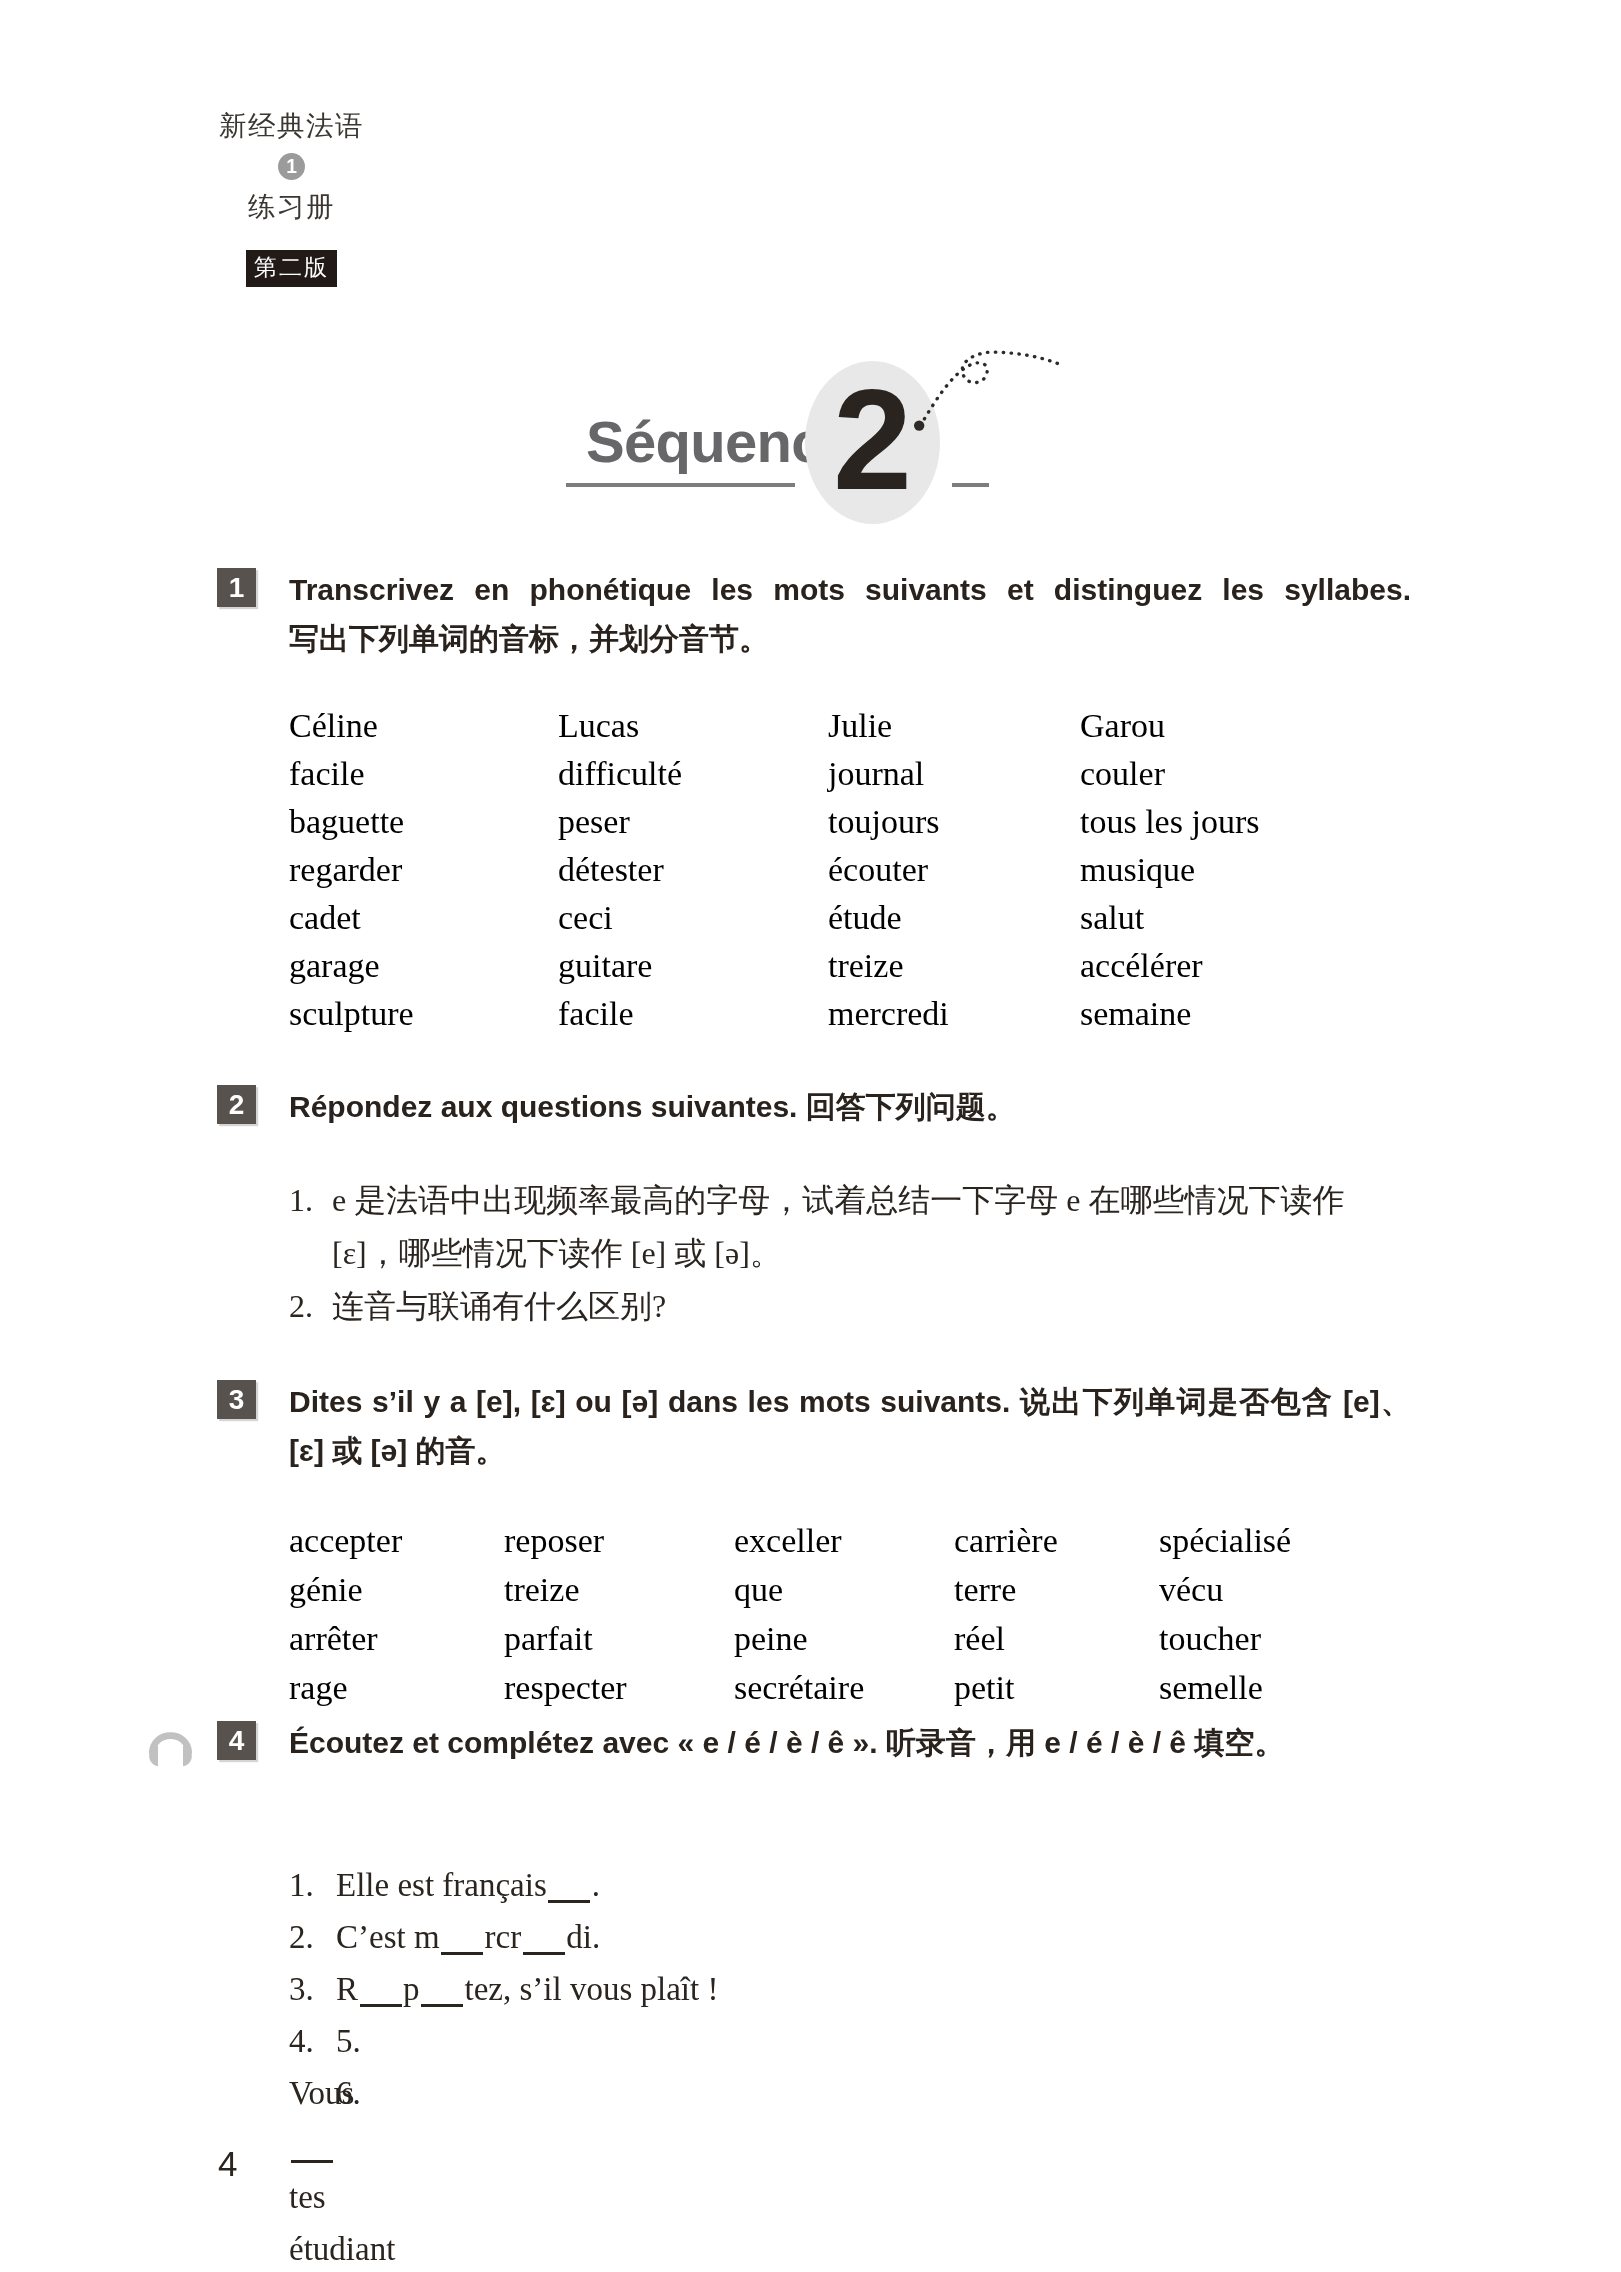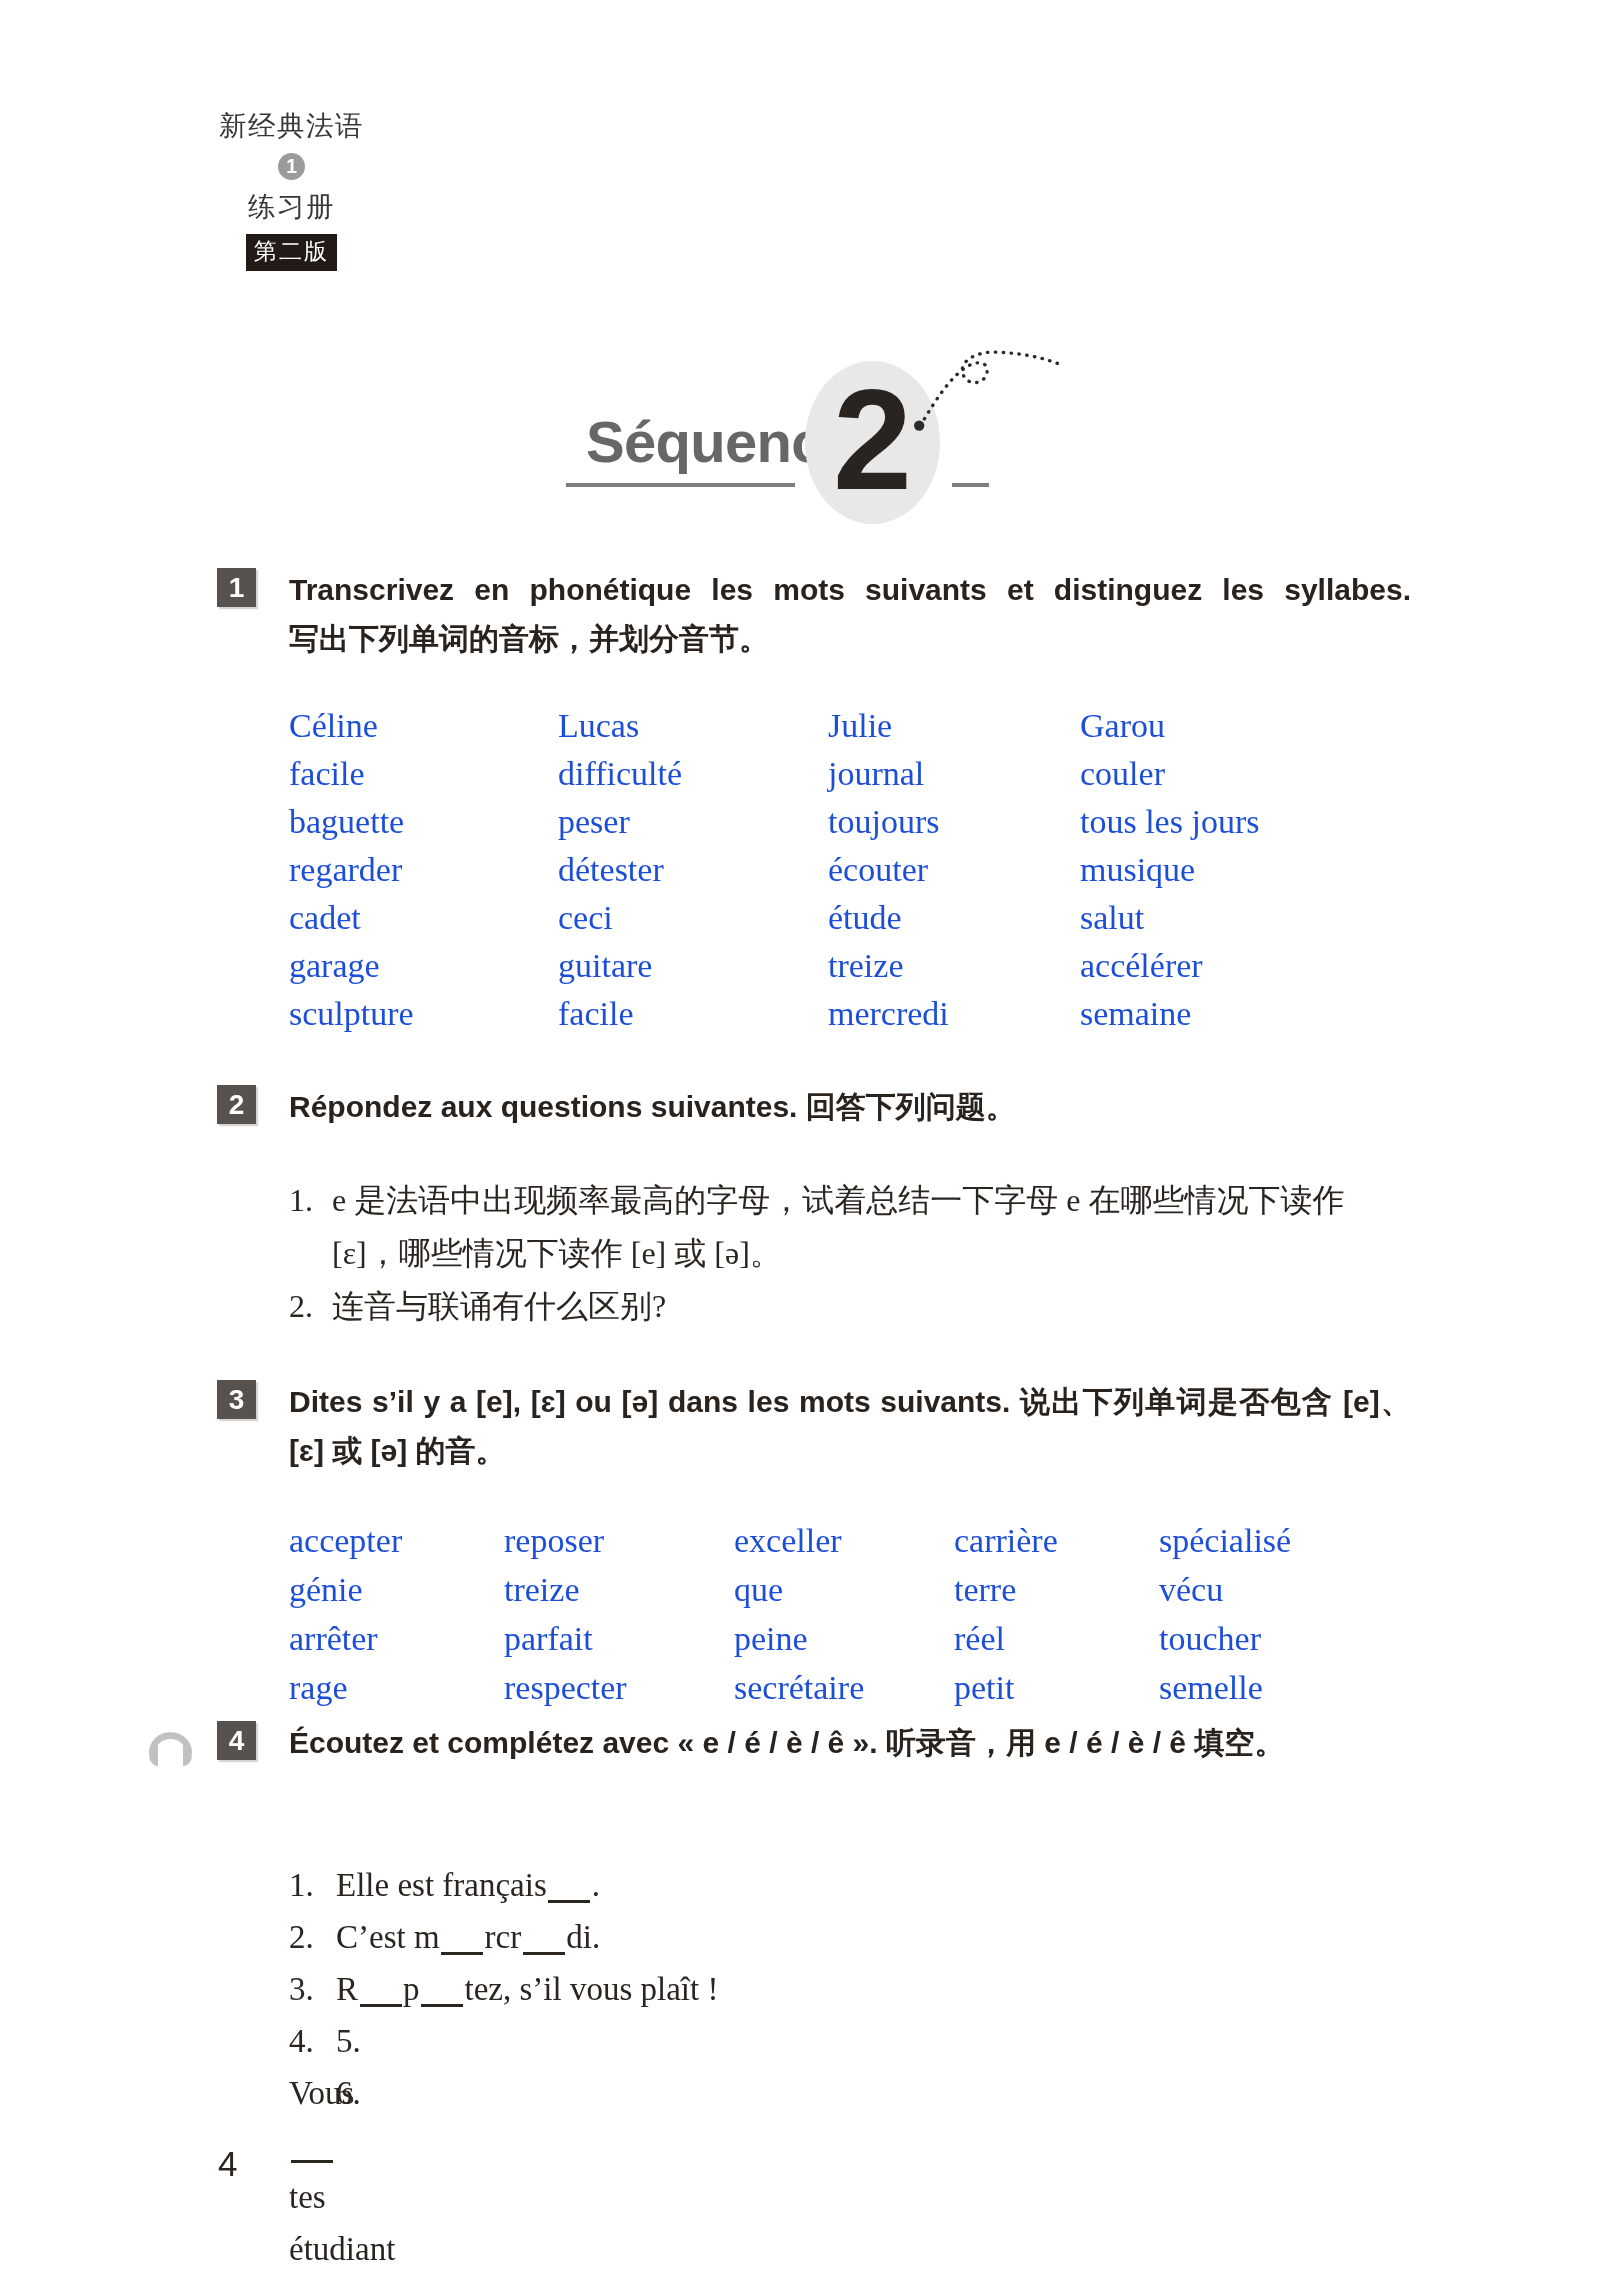--- a/index.html
+++ b/index.html
@@ -5,21 +5,21 @@
   html,body{margin:0;padding:0;background:#ffffff;}
   .page{position:relative;width:1622px;height:2273px;background:#ffffff;
         font-family:"Liberation Sans",sans-serif;color:#2b2520;overflow:hidden;}
 
   
   .hdr{position:absolute;left:219px;top:108px;display:flex;align-items:center;gap:9px;flex-direction:column;}
   .hdr-series,.hdr-book{font-size:27.5px;font-weight:500;color:#3a3632;letter-spacing:1.5px;}
   .hdr-circle{width:27px;height:27px;border-radius:50%;background:#9b9b9b;color:#fff;
               display:flex;align-items:center;justify-content:center;font-size:19.3px;font-weight:bold;}
   .hdr-edition{background:#221a16;color:#fff;font-size:23px;font-weight:500;
-               padding:2.2px 7.4px 3.7px;letter-spacing:2.2px;}
+               padding:2.2px 7.4px 3.7px;letter-spacing:2.2px;margin-top:16px;}
 
   
   .seq-label{position:absolute;left:586px;top:408px;font-size:58px;font-weight:bold;color:#67676a;letter-spacing:-0.7px;}
   .seq-line-left{position:absolute;left:566px;top:483px;width:229px;height:3.7px;background:#7d7d7d;}
   .seq-line-right{position:absolute;left:952px;top:483px;width:37px;height:3.7px;background:#7d7d7d;}
   .seq-circle{position:absolute;left:805px;top:361px;width:135px;height:163px;border-radius:50%;
               background:#e9e8e8;display:flex;align-items:center;justify-content:center;}
   .seq-num{font-size:142px;font-weight:800;color:#29241f;line-height:1;margin-top:-4.5px;}
   .seq-swirl{position:absolute;left:911px;top:349px;}
 
@@ -27,21 +27,21 @@
   .badge{position:absolute;left:217px;width:39px;height:39px;background:#57524e;color:#ffffff;
          font-size:28px;font-weight:bold;display:flex;align-items:center;justify-content:center;
          box-shadow:2.2px 2.2px 0 #d6d5d4;}
   .ex-title{position:absolute;left:289px;width:1122px;font-size:30px;font-weight:bold;
             color:#29221d;line-height:49px;}
   .justify-one{text-align:justify;text-align-last:justify;}
   .justify-wrap{text-align:justify;}
 
   
   .word-grid{position:absolute;left:289px;display:grid;
-             font-family:"Liberation Serif",serif;font-size:34px;color:#1d4ed8;}
+             font-family:"Liberation Serif",serif;font-size:34px;color:#000000;}
   .grid-ex1{grid-template-columns:269px 270px 252px auto;grid-auto-rows:48px;}
   .grid-ex3{grid-template-columns:215px 230px 220px 205px auto;grid-auto-rows:49px;}
   .word{line-height:46px;white-space:nowrap;}
 
   
   .q-list{position:absolute;left:289px;display:grid;grid-template-columns:43px 1077px;
           font-family:"Liberation Serif",serif;font-size:32px;line-height:53px;color:#2b2520;}
   .s-list{position:absolute;left:289px;display:grid;grid-template-columns:47px auto;
           font-family:"Liberation Serif",serif;font-size:33px;line-height:52px;color:#2b2520;}
   .q-num,.s-num{white-space:nowrap;}

